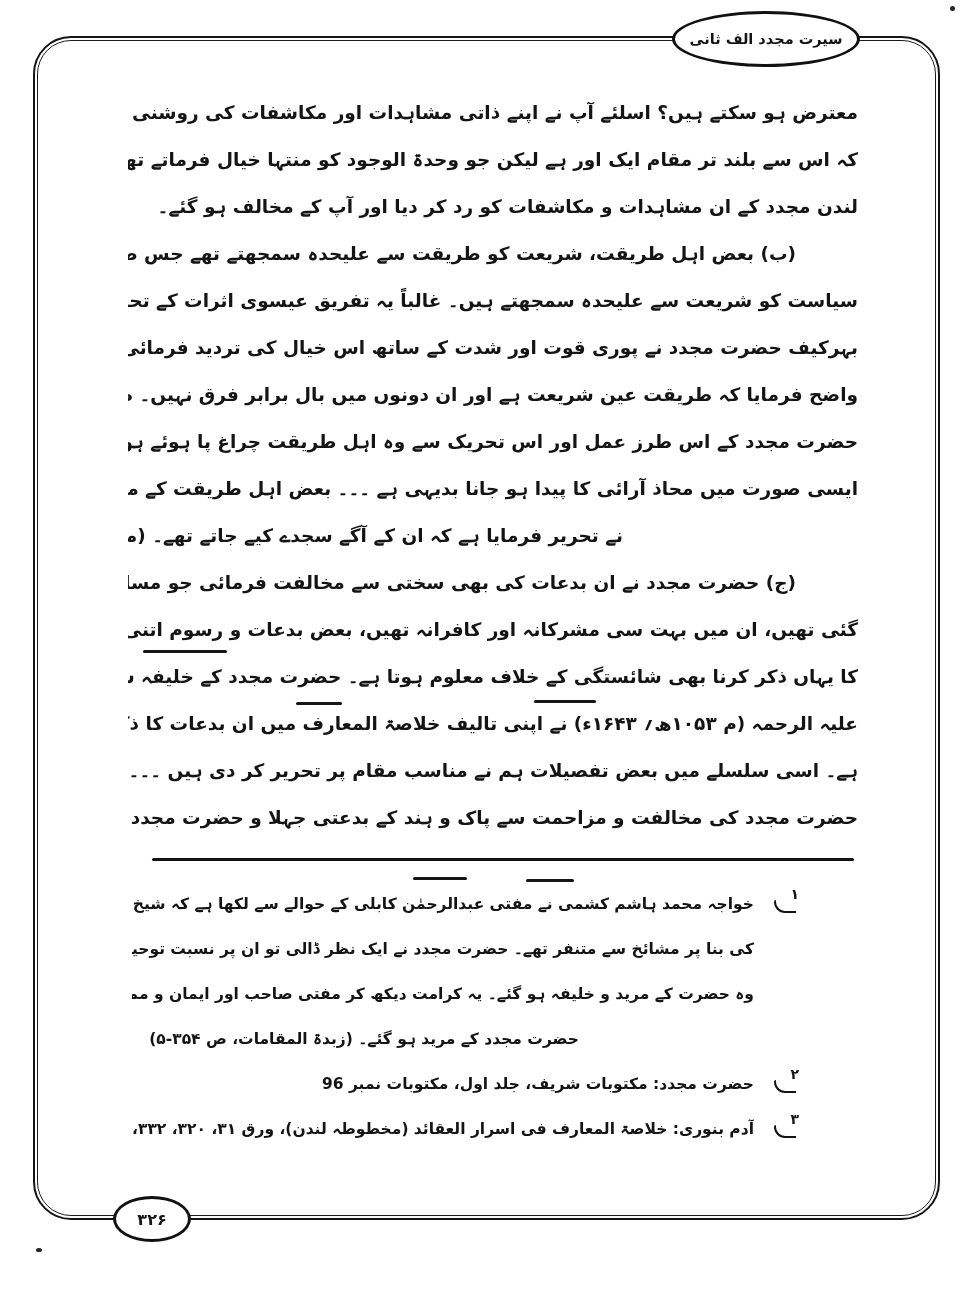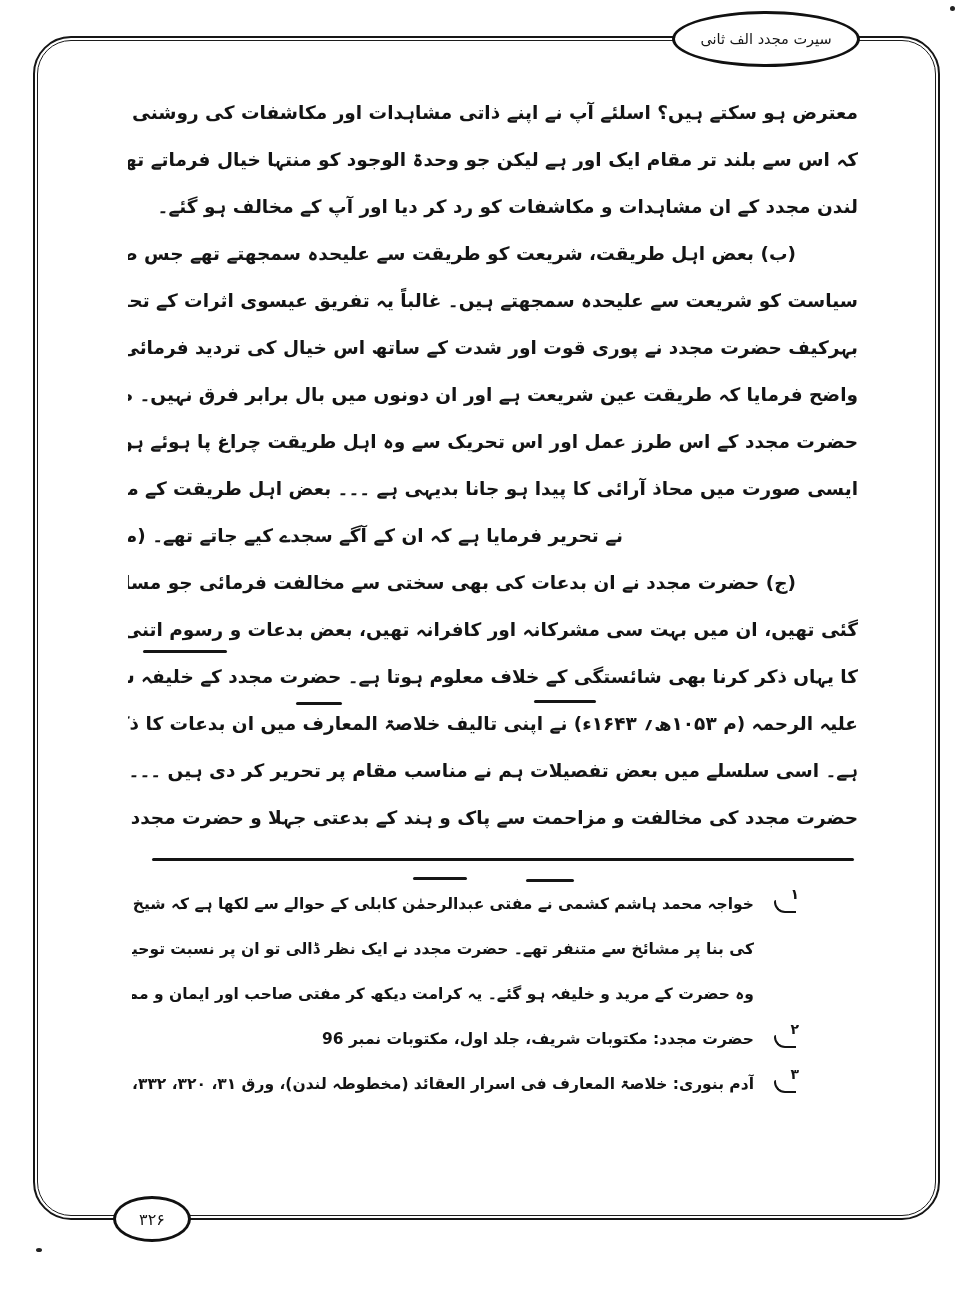--- a/index.html
+++ b/index.html
@@ -16,23 +16,23 @@
   }
   .frame::before{
     content:'';position:absolute;inset:2px;border:1.3px solid #1c1c1c;border-radius:34px;
   }
   
   .cartouche{
     position:absolute;background:#fff;border:3px solid #111;border-radius:50%;
     display:flex;align-items:center;justify-content:center;z-index:3;
   }
   .header-cartouche{left:672px;top:11px;width:182px;height:50px;}
-  .header-cartouche .t{font-size:14.5px;font-weight:normal;white-space:nowrap;}
+  .header-cartouche .t{font-size:14.5px;font-weight:bold;white-space:nowrap;}
   .page-cartouche{left:113px;top:1196px;width:72px;height:40px;}
-  .page-cartouche .t{font-size:16px;font-weight:normal;letter-spacing:2px;}
+  .page-cartouche .t{font-size:16px;font-weight:bold;letter-spacing:2px;}
   
   .content{
     position:absolute;top:89px;left:128px;width:730px;z-index:2;
     direction:rtl;text-align:right;
   }
   .bodyline{
     height:47px;line-height:47px;font-size:18.5px;font-weight:bold;
     white-space:nowrap;overflow:hidden;
   }
   .bodyline.indent-para{padding-right:62px;}
@@ -105,20 +105,21 @@
     <div class="footnote">
       <div class="fn-markercol">
         <div class="fn-mark">
           <span class="d">۱</span>
         </div>
       </div>
       <div class="fn-body">
         <div class="fnline">خواجہ محمد ہاشم کشمی نے مفتی عبدالرحمٰن کابلی کے حوالے سے لکھا ہے کہ شیخ حمید بنگالی معتقد توحید وجودی</div>
         <div class="fnline">کی بنا پر مشائخ سے متنفر تھے۔ حضرت مجدد نے ایک نظر ڈالی تو ان پر نسبت توحید وجودی مستولی ہو گئی اور</div>
         <div class="fnline">وہ حضرت کے مرید و خلیفہ ہو گئے۔ یہ کرامت دیکھ کر مفتی صاحب اور ایمان و مملکت میں ایک بدعقیدہ</div>
+        <div class="fnline indent-deep">حضرت مجدد کے مرید ہو گئے۔ (زبدۃ المقامات، ص ۳۵۴-۵)</div>
       </div>
     </div>
     <div class="footnote">
       <div class="fn-markercol">
         <div class="fn-mark">
           <span class="d">۲</span>
         </div>
       </div>
       <div class="fn-body">
         <div class="fnline">حضرت مجدد: مکتوبات شریف، جلد اول، مکتوبات نمبر 96</div>

